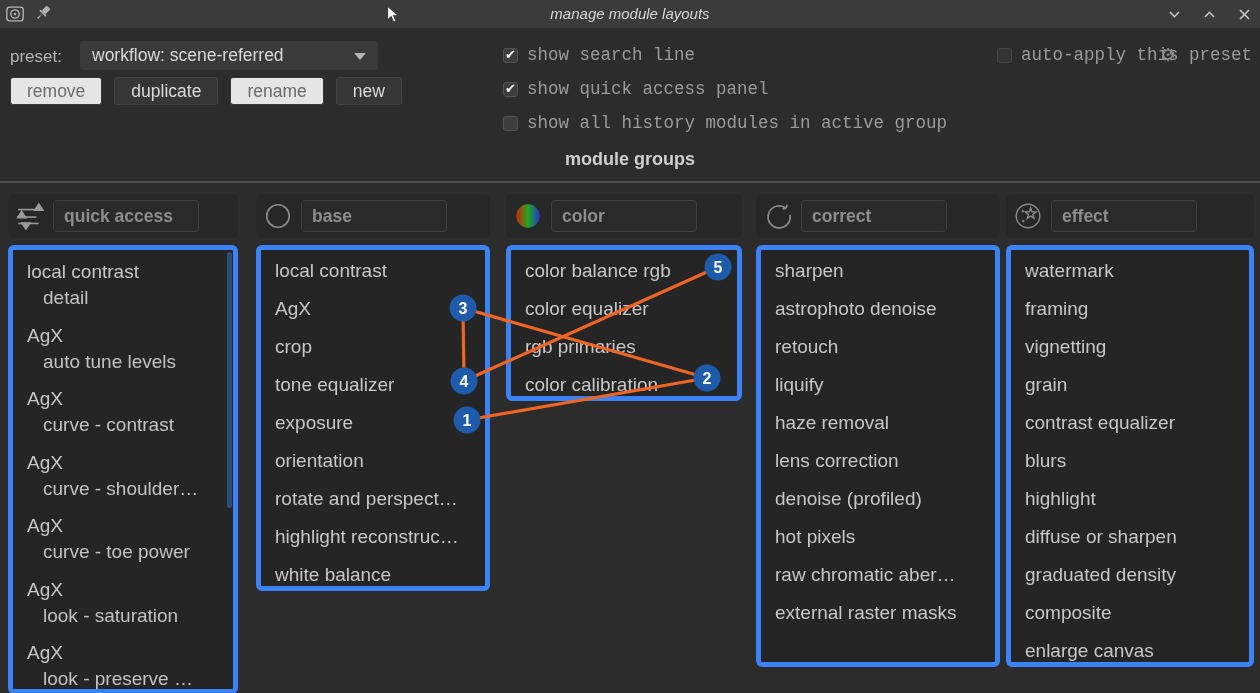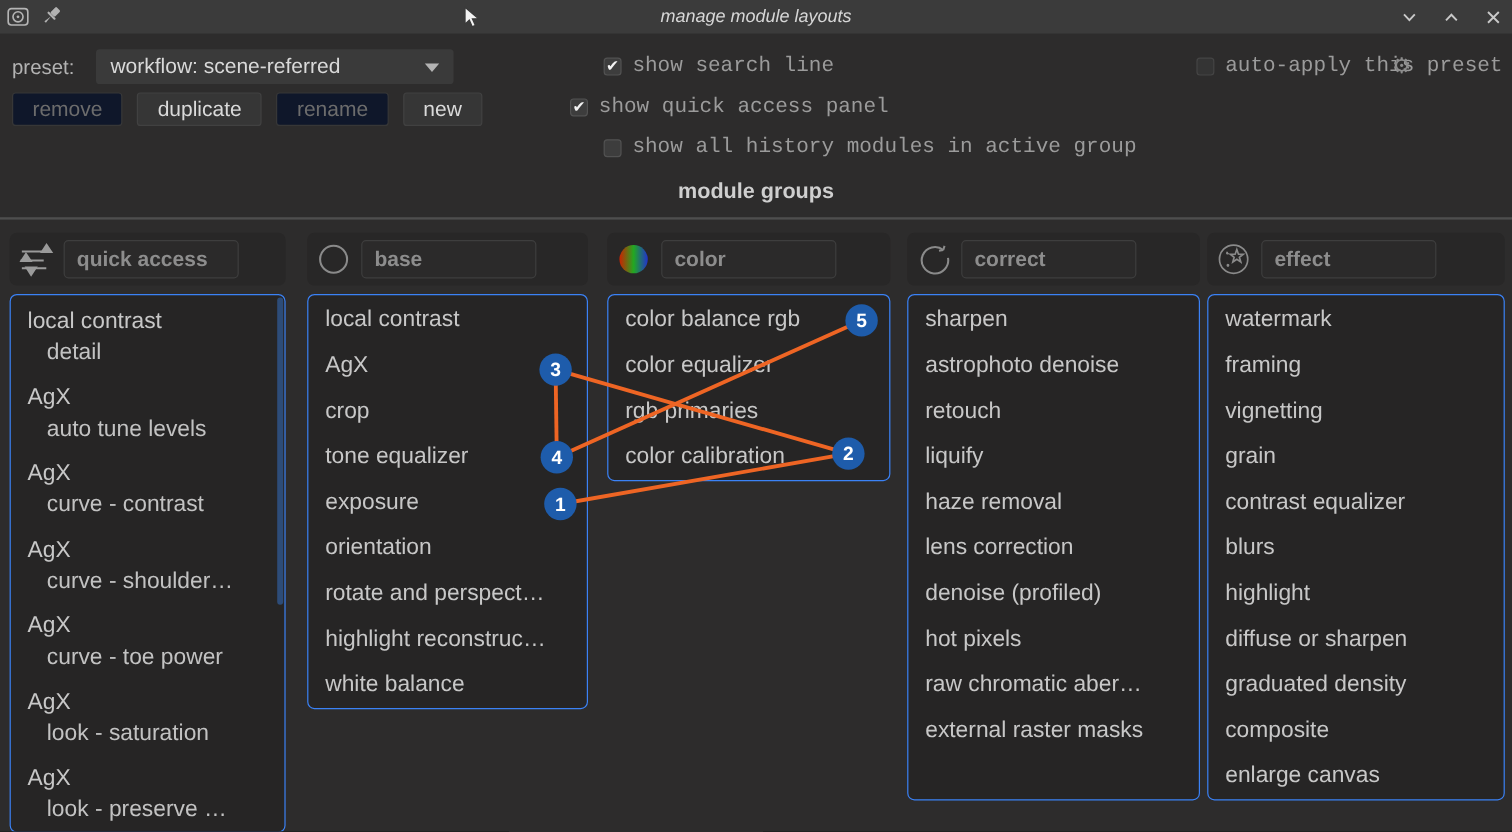--- a/index.html
+++ b/index.html
@@ -16,21 +16,21 @@
 
   
   .lbl{position:absolute;color:#b3b3b3;font-size:17px;}
   #preset-label{left:10px;top:47px;}
   .dropdown{position:absolute;left:80px;top:41px;width:298px;height:29px;background:#3a3a3a;border-radius:3px;
     color:#d9d9d9;font-size:17.5px;line-height:29px;padding-left:12px;cursor:default;}
   .dropdown .caret{position:absolute;right:12px;top:12px;width:0;height:0;
     border-left:6px solid transparent;border-right:6px solid transparent;border-top:7px solid #b3b3b3;}
   .btnrow{position:absolute;left:10px;top:77px;display:flex;gap:12px;}
   .btn{height:28px;border-radius:3px;font-size:17.5px;display:flex;align-items:center;justify-content:center;
-    padding:0 16px;background:#0f172a;border:1px solid #373737;color:#6c6c6c;cursor:default;}
+    padding:0 16px;background:#e5e5e5;border:1px solid #373737;color:#6c6c6c;cursor:default;}
   .btn.enabled{background:#363636;border-color:#414141;color:#dadada;text-align:center;}
 
   .cbrow{position:absolute;display:flex;align-items:center;gap:9px;height:22px;}
   .cbbox{width:15px;height:15px;border-radius:3px;background:#3d3d3d;border:1px solid #525252;position:relative;flex:0 0 auto;}
   .cbbox::after{content:"\2714";position:absolute;left:1px;top:-2px;font-size:13px;color:#f2f2f2;display:none;}
   .cbbox.checked::after{display:block;}
   .cbrow .cblabel{color:#9b9b9b;font-size:17.5px;white-space:nowrap;font-family:Liberation Mono, monospace;}
   .cbrow.dim .cbbox{background:#343434;border-color:#454545;}
   #gear{position:absolute;left:1160px;top:44px;font-size:18px;color:#8d8d8d;cursor:default;}
 
@@ -43,21 +43,21 @@
   .group{position:absolute;top:194px;}
   .g0{left:8px;width:230px;}
   .g1{left:256px;width:234px;}
   .g2{left:506px;width:236px;}
   .g3{left:756px;width:244px;}
   .g4{left:1006px;width:248px;}
   .ghead{height:44px;background:#282727;border-radius:6px;display:flex;align-items:center;padding:0 7px;gap:8px;}
   .gicon{width:30px;height:30px;display:inline-flex;align-items:center;justify-content:center;flex:0 0 auto;}
   .gentry{width:146px;height:32px;background:#2b2a2a;border:1px solid #3e3e3e;border-radius:4px;
     color:#8d8d8d;font-size:17.5px;font-weight:700;padding:0 10px;outline:none;}
-  .glist{position:relative;margin-top:7px;background:#262525;border:1px solid #3b82f6;border-radius:6px;padding-top:2px;}
+  .glist{position:relative;margin-top:7px;background:#262525;border:5px solid #3b82f6;border-radius:6px;padding-top:2px;}
   .item{height:38px;display:flex;align-items:center;padding-left:14px;color:#c7c7c7;font-size:19px;white-space:nowrap;}
   .pair{height:63.5px;padding-top:7px;}
   .pair .iname{line-height:26px;padding-left:14px;color:#c7c7c7;font-size:19px;white-space:nowrap;}
   .pair .isub{line-height:25px;padding-left:30px;color:#c2c2c2;font-size:19px;white-space:nowrap;}
   .vscroll{position:absolute;top:2px;right:1px;width:5px;height:256px;border-radius:3px;background:#2d4c78;}
 
   
   #overlay{position:absolute;left:0;top:0;width:1260px;height:693px;pointer-events:none;z-index:50;}
   #cursor{position:absolute;left:386px;top:5px;z-index:60;pointer-events:none;}
 </style>
@@ -118,21 +118,21 @@
     <div class="btn">remove</div>
     <div class="btn enabled">duplicate</div>
     <div class="btn">rename</div>
     <div class="btn enabled">new</div>
   </div>
 
   <div class="cbrow" style="left:503px;top:44px">
     <span class="cbbox checked"></span>
     <span class="cblabel">show search line</span>
   </div>
-  <div class="cbrow" style="left:475px;top:78px">
+  <div class="cbrow" style="left:503px;top:78px">
     <span class="cbbox checked"></span>
     <span class="cblabel">show quick access panel</span>
   </div>
   <div class="cbrow" style="left:503px;top:112px">
     <span class="cbbox"></span>
     <span class="cblabel">show all history modules in active group</span>
   </div>
 
   <div class="cbrow dim" style="left:997px;top:44px">
     <span class="cbbox"></span>

